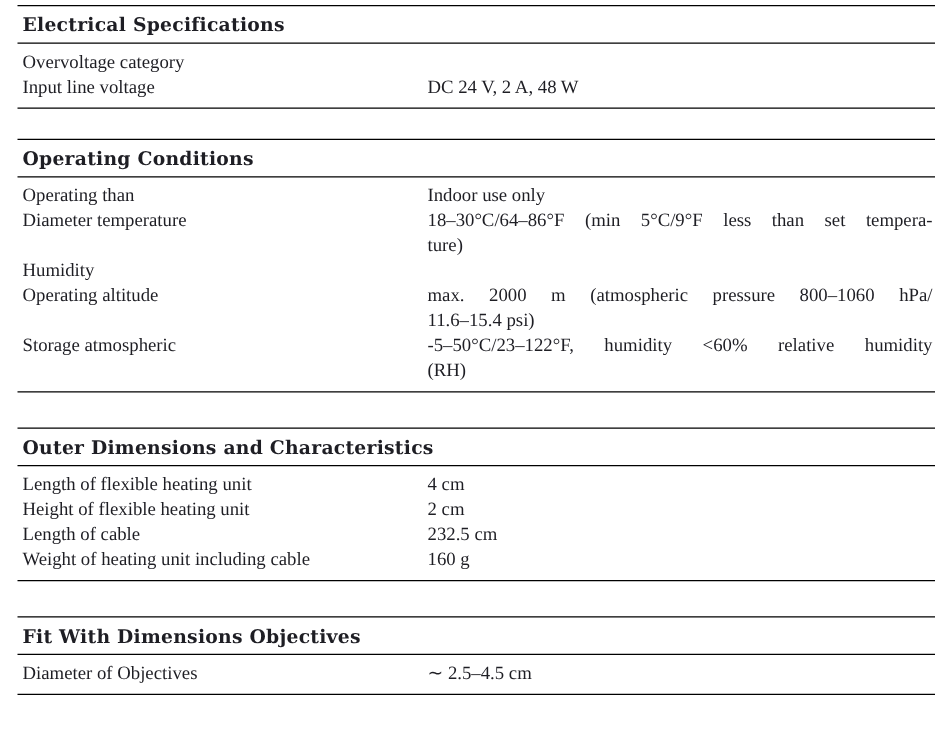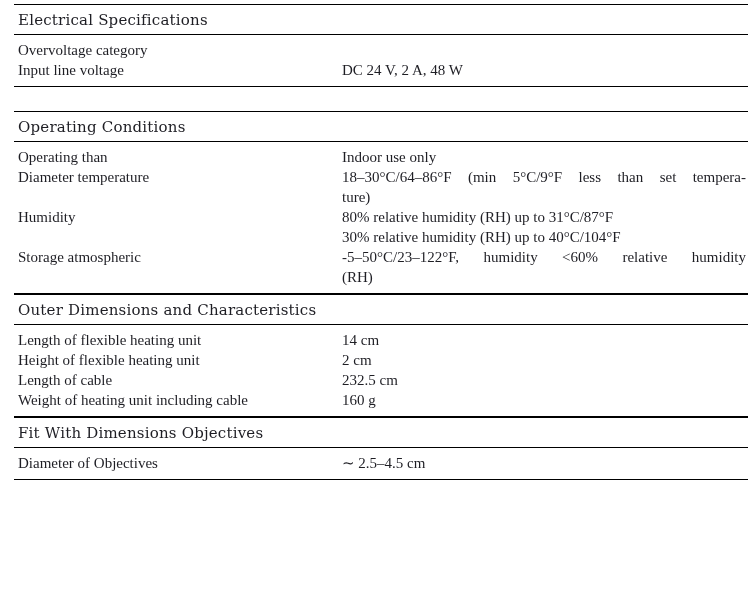--- a/index.html
+++ b/index.html
@@ -13,23 +13,23 @@
     color: #1e1e24;
   }
   .doc { padding-top: 4px; }
   .spec-table {
     width: 734px;
     margin-left: 14px;
     border-top: 1.8px solid #000;
     border-bottom: 1.8px solid #000;
   }
   .mb-a { margin-bottom: 24px; }
-  .mb-b { }
+  .mb-b { margin-bottom: 28px; }
   .table-title {
-    font-weight: normal;
+    font-weight: bold;
     line-height: 20px;
     padding: 5px 0 4px 4px;
     border-bottom: 1.1px solid #000;
     letter-spacing: 0.2px;
   }
   .table-body { padding: 5px 0 6px 0; font-family: Liberation Serif, serif; }
   .row { display: flex; align-items: flex-start; }
   .row-label {
     flex: 0 0 328px;
     width: 328px;
@@ -71,42 +71,45 @@
       </div>
       <div class="row">
         <div class="row-label">Diameter temperature</div>
         <div class="row-value">
           <div class="vline just">18–30°C/64–86°F (min 5°C/9°F less than set tempera-</div>
           <div class="vline">ture)</div>
         </div>
       </div>
       <div class="row">
         <div class="row-label">Humidity</div>
+      </div>
+      <div class="row">
+        <div class="row-label">Operating altitude</div>
         <div class="row-value">
-          <div class="vline">80% relative humidity (RH) up to 31°C/87°F</div>
-          <div class="vline">30% relative humidity (RH) up to 40°C/104°F</div>
+          <div class="vline just">max. 2000 m (atmospheric pressure 800–1060 hPa/</div>
+          <div class="vline">11.6–15.4 psi)</div>
         </div>
       </div>
       <div class="row">
         <div class="row-label">Storage atmospheric</div>
         <div class="row-value">
           <div class="vline just">-5–50°C/23–122°F, humidity &lt;60% relative humidity</div>
           <div class="vline">(RH)</div>
         </div>
       </div>
     </div>
   </div>
 
   <div class="spec-table mb-b">
     <div class="table-title">Outer Dimensions and Characteristics</div>
     <div class="table-body">
       <div class="row">
         <div class="row-label">Length of flexible heating unit</div>
         <div class="row-value">
-          <div class="vline">14 cm</div>
+          <div class="vline">4 cm</div>
         </div>
       </div>
       <div class="row">
         <div class="row-label">Height of flexible heating unit</div>
         <div class="row-value">
           <div class="vline">2 cm</div>
         </div>
       </div>
       <div class="row">
         <div class="row-label">Length of cable</div>

